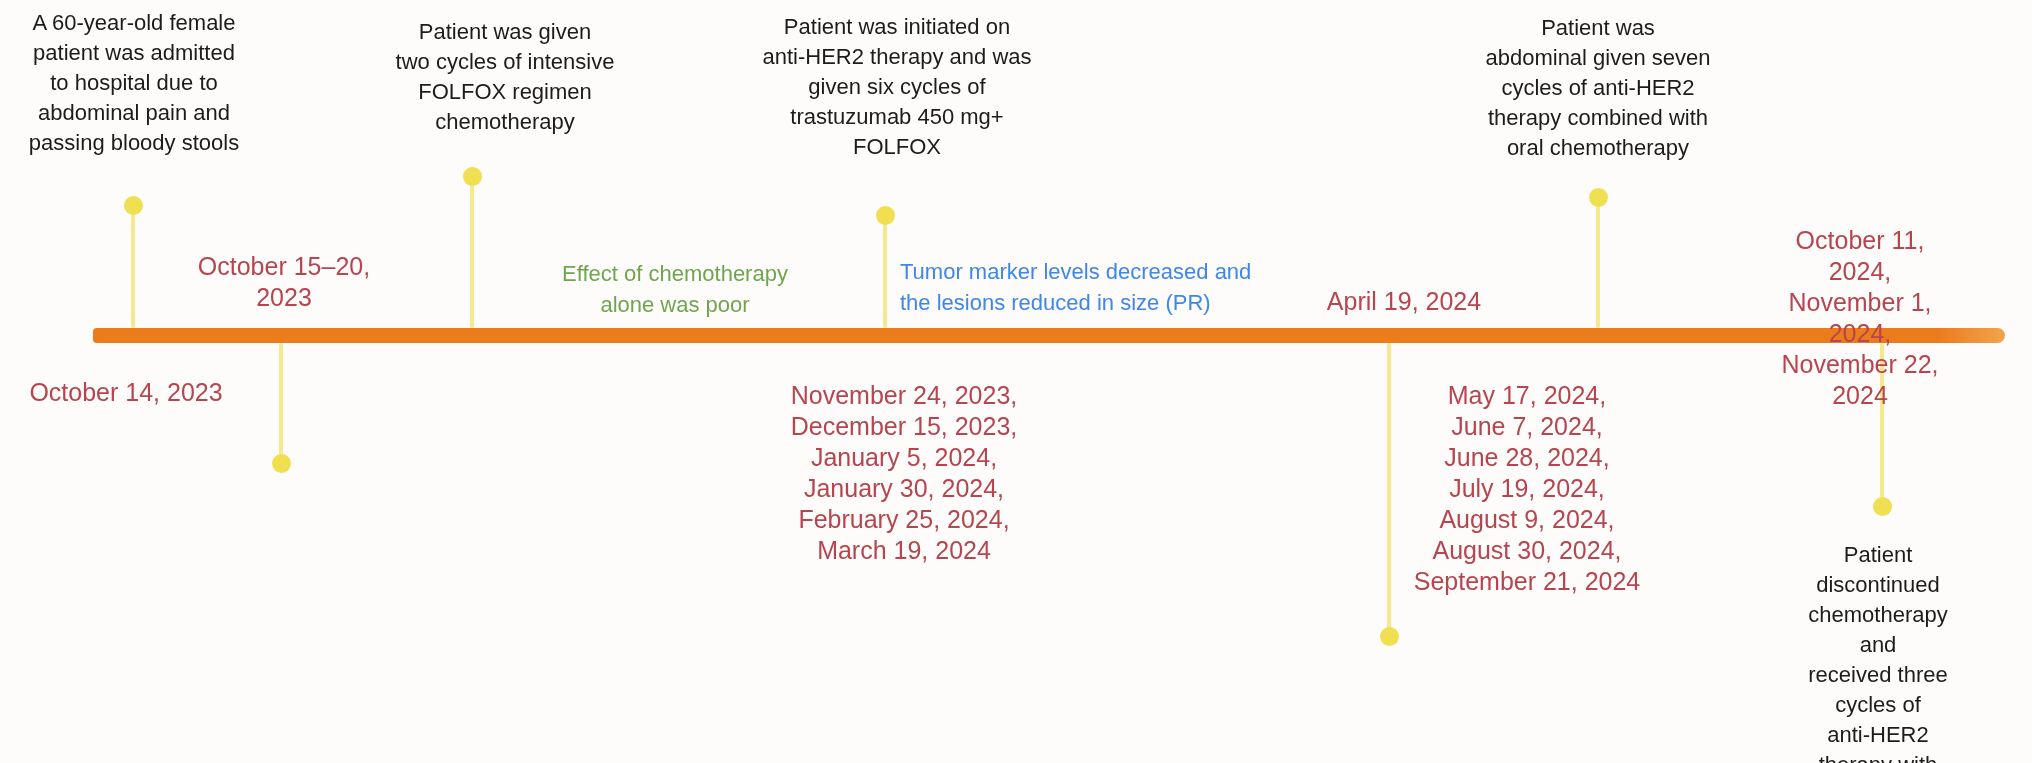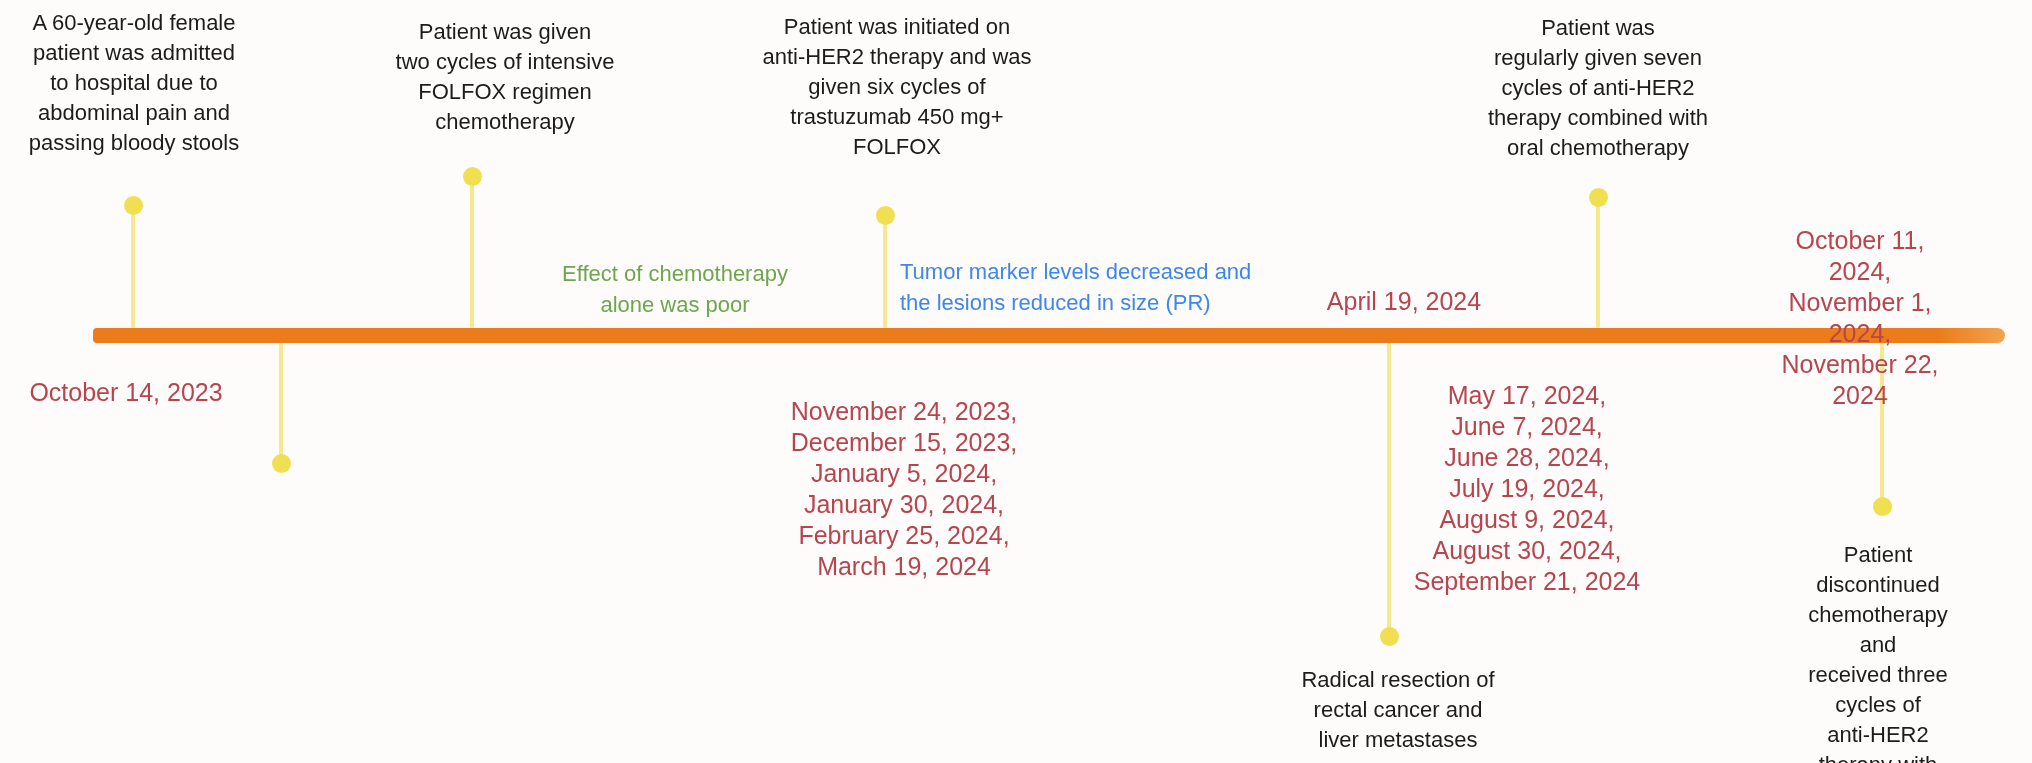--- a/index.html
+++ b/index.html
@@ -92,36 +92,35 @@
   <div class="note" style="left:480px;top:17px;margin-left:25px;">Patient was given
 two cycles of intensive
 FOLFOX regimen
 chemotherapy</div>
   <div class="note" style="left:897px;top:12px;">Patient was initiated on
 anti-HER2 therapy and was
 given six cycles of
 trastuzumab 450 mg+
 FOLFOX</div>
   <div class="note" style="left:1598px;top:13px;">Patient was
-regularly given seven
+abdominal given seven
 cycles of anti-HER2
 therapy combined with
 oral chemotherapy</div>
 
-  <div class="note" style="left:1398px;top:665px;">Radical resection of
-rectal cancer and
-liver metastases</div>
   <div class="note" style="left:1878px;top:540px;">Patient discontinued
 chemotherapy and
 received three cycles of
 anti-HER2 therapy with
 trastuzumab 300 mg</div>
 
+  <div class="date" style="left:284px;top:251px;">October 15–20,
+2023</div>
   <div class="date" style="left:126px;top:377px;">October 14, 2023</div>
-  <div class="date" style="left:904px;top:396px;">November 24, 2023,
+  <div class="date" style="left:904px;top:380px;">November 24, 2023,
 December 15, 2023,
 January 5, 2024,
 January 30, 2024,
 February 25, 2024,
 March 19, 2024</div>
   <div class="date" style="left:1404px;top:286px;">April 19, 2024</div>
   <div class="date" style="left:1527px;top:380px;">May 17, 2024,
 June 7, 2024,
 June 28, 2024,
 July 19, 2024,

